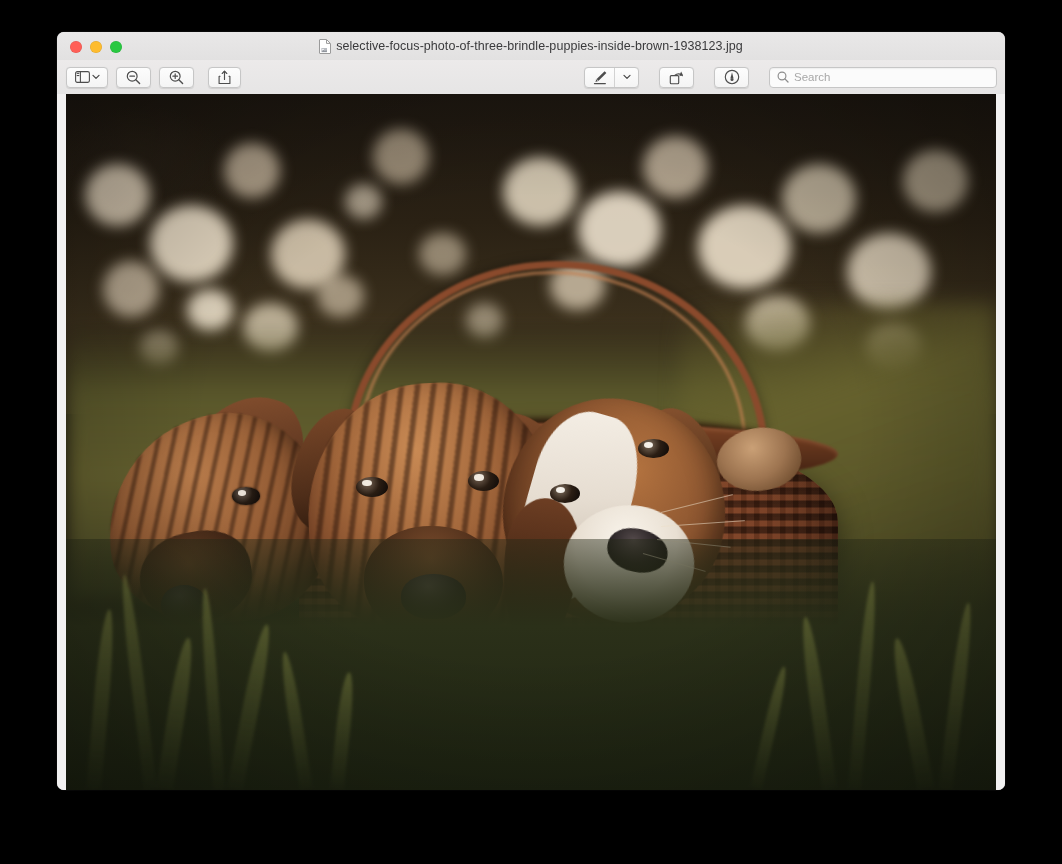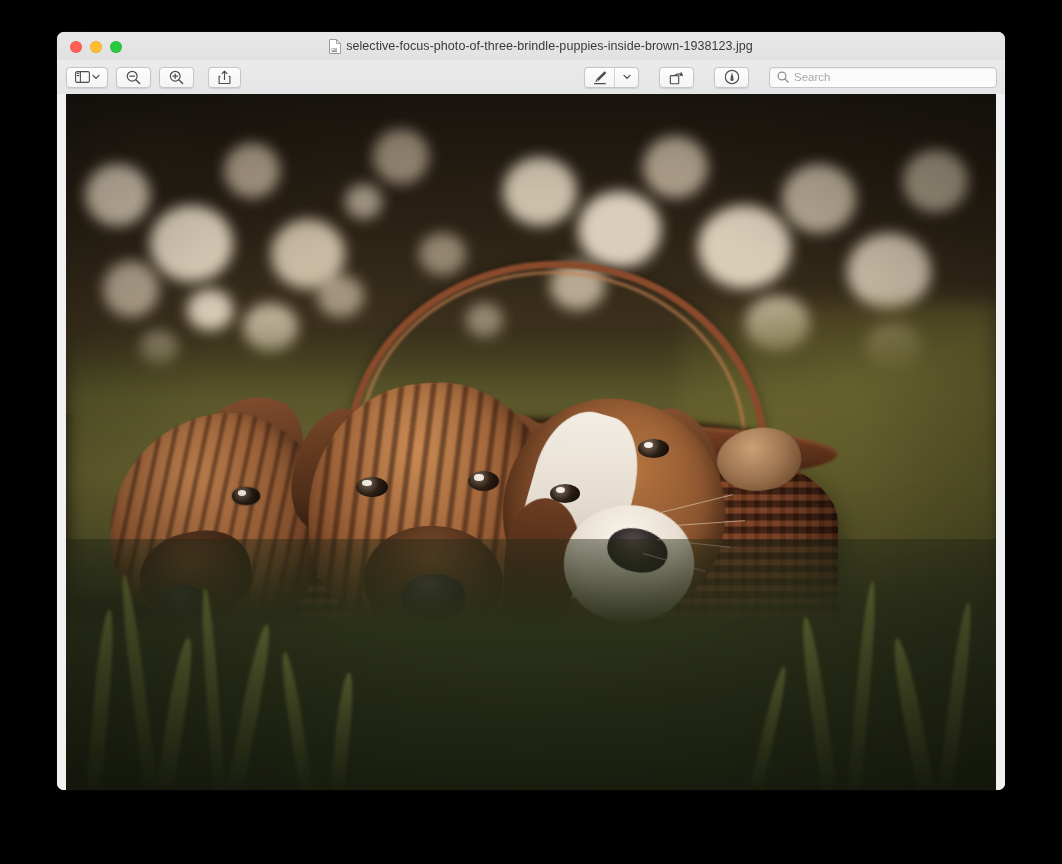--- a/index.html
+++ b/index.html
@@ -11,21 +11,20 @@
   .window{
     position:absolute;left:57px;top:32px;width:948px;height:758px;
     background:#ececec;border-radius:7px;overflow:hidden;
     box-shadow:0 22px 60px rgba(0,0,0,.85),0 0 0 .5px rgba(255,255,255,.10);
   }
 
   
   .titlebar{
     position:relative;height:28px;width:100%;
     background:linear-gradient(180deg,#e9e8e8 0%,#e2e1e1 100%);
-    padding-left:20px;
   }
   .lights{position:absolute;left:13px;top:9px;display:flex;gap:8px;}
   .light{width:12px;height:12px;border-radius:50%;}
   .light.red{background:#ff5f57;box-shadow:inset 0 0 0 .5px rgba(0,0,0,.12);}
   .light.yellow{background:#febc2e;box-shadow:inset 0 0 0 .5px rgba(0,0,0,.12);}
   .light.green{background:#28c840;box-shadow:inset 0 0 0 .5px rgba(0,0,0,.12);}
 
   .title-wrap{
     position:absolute;left:0;right:0;top:0;height:28px;
     display:flex;align-items:center;justify-content:center;gap:5px;

